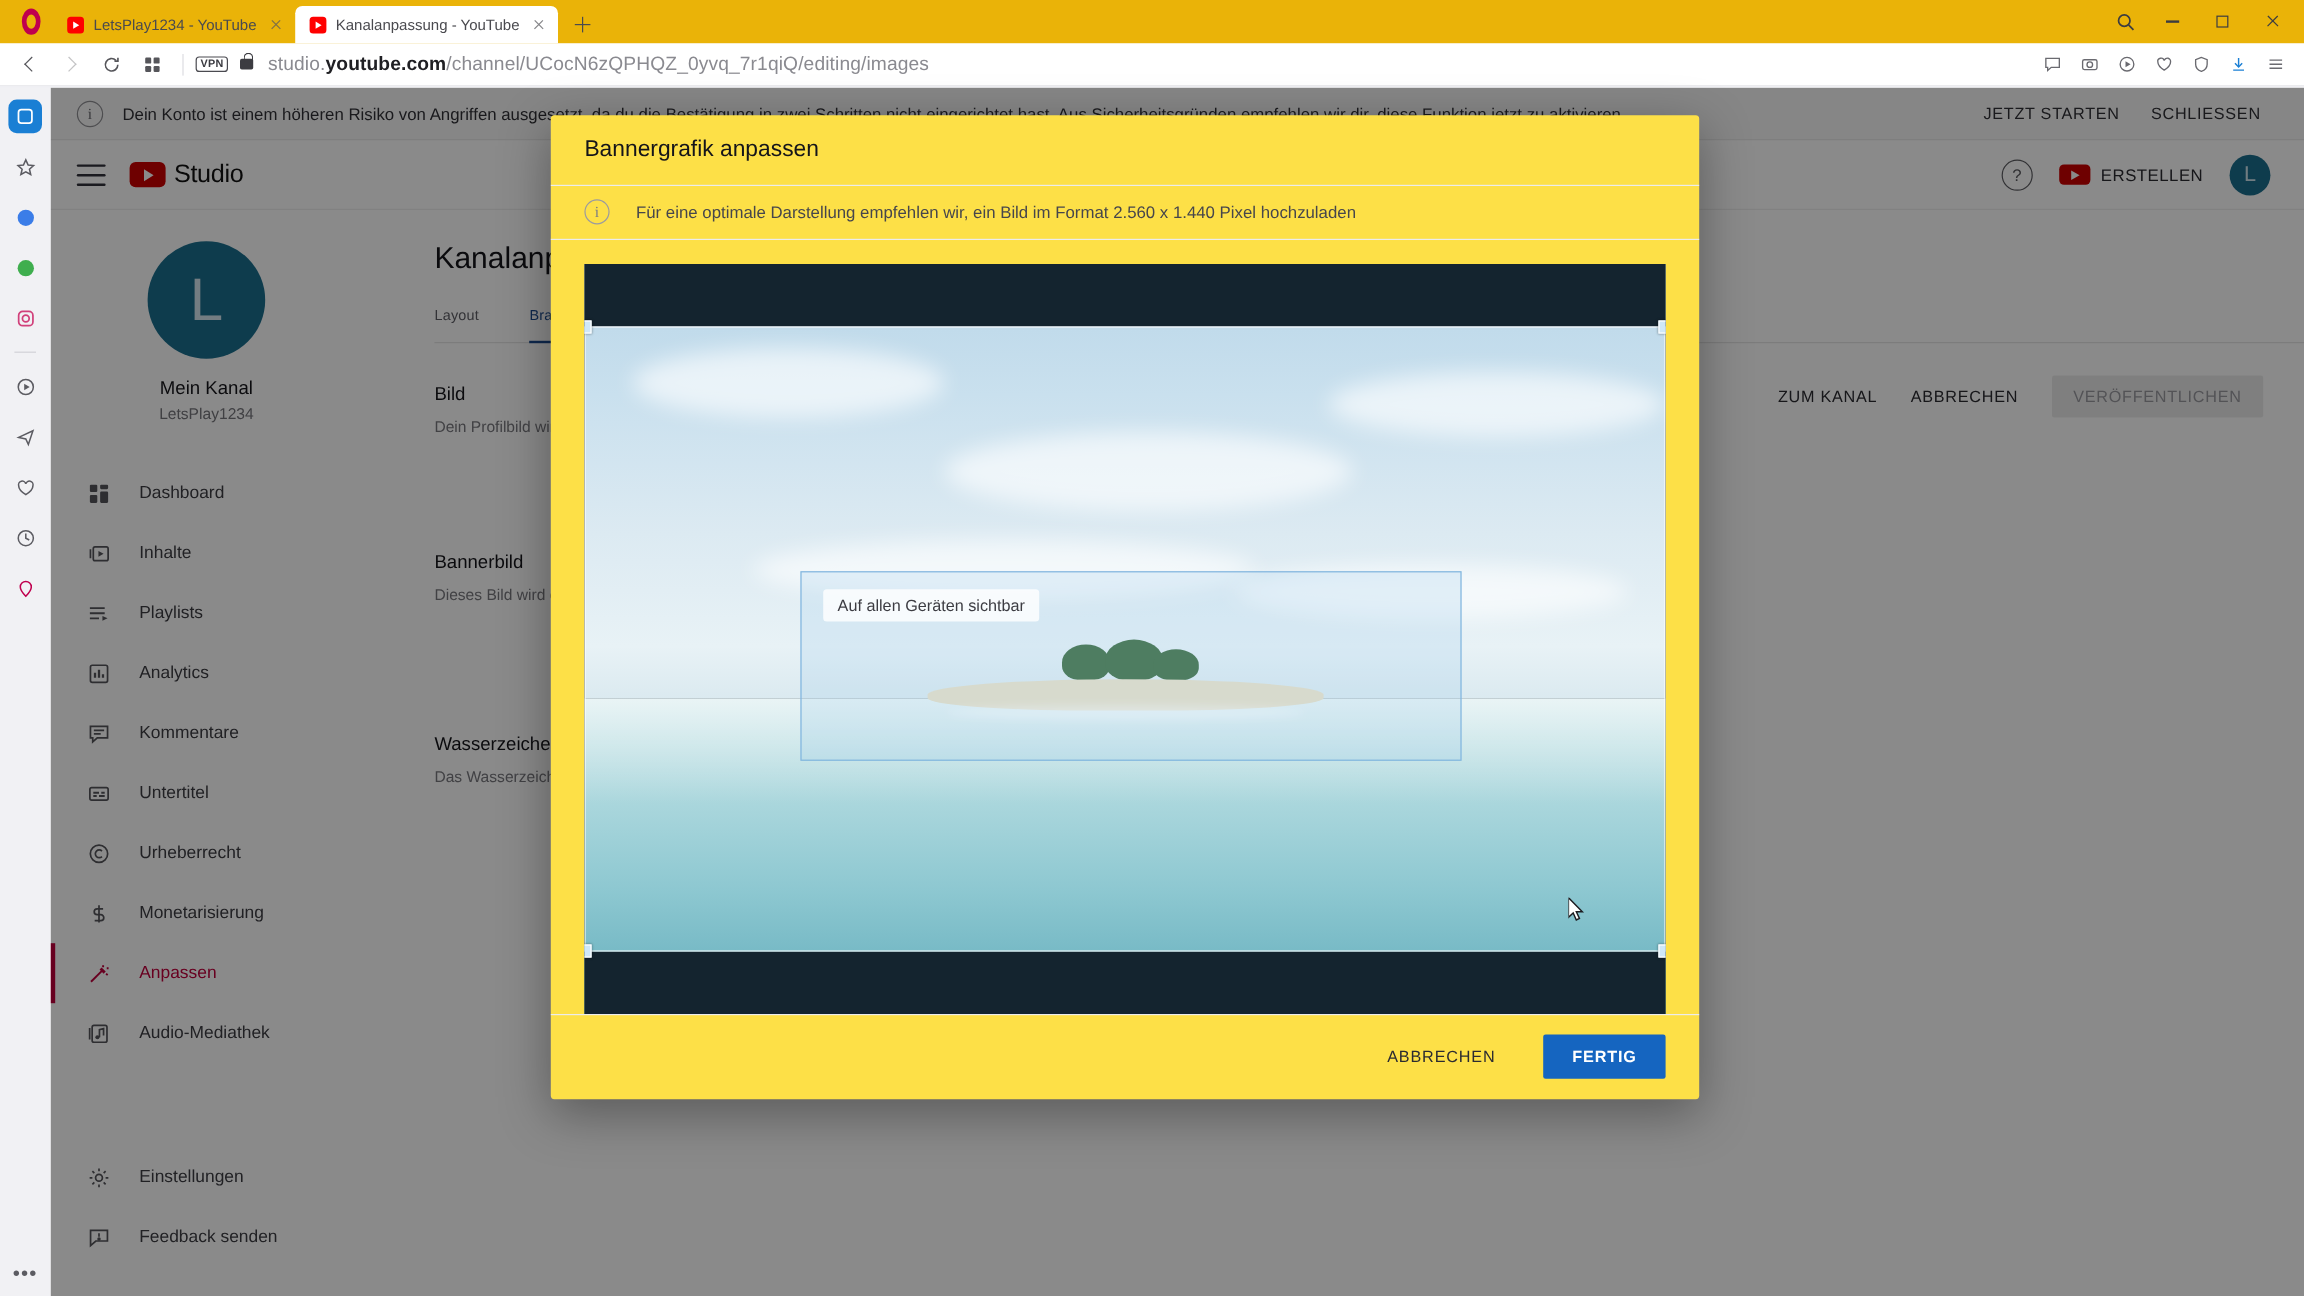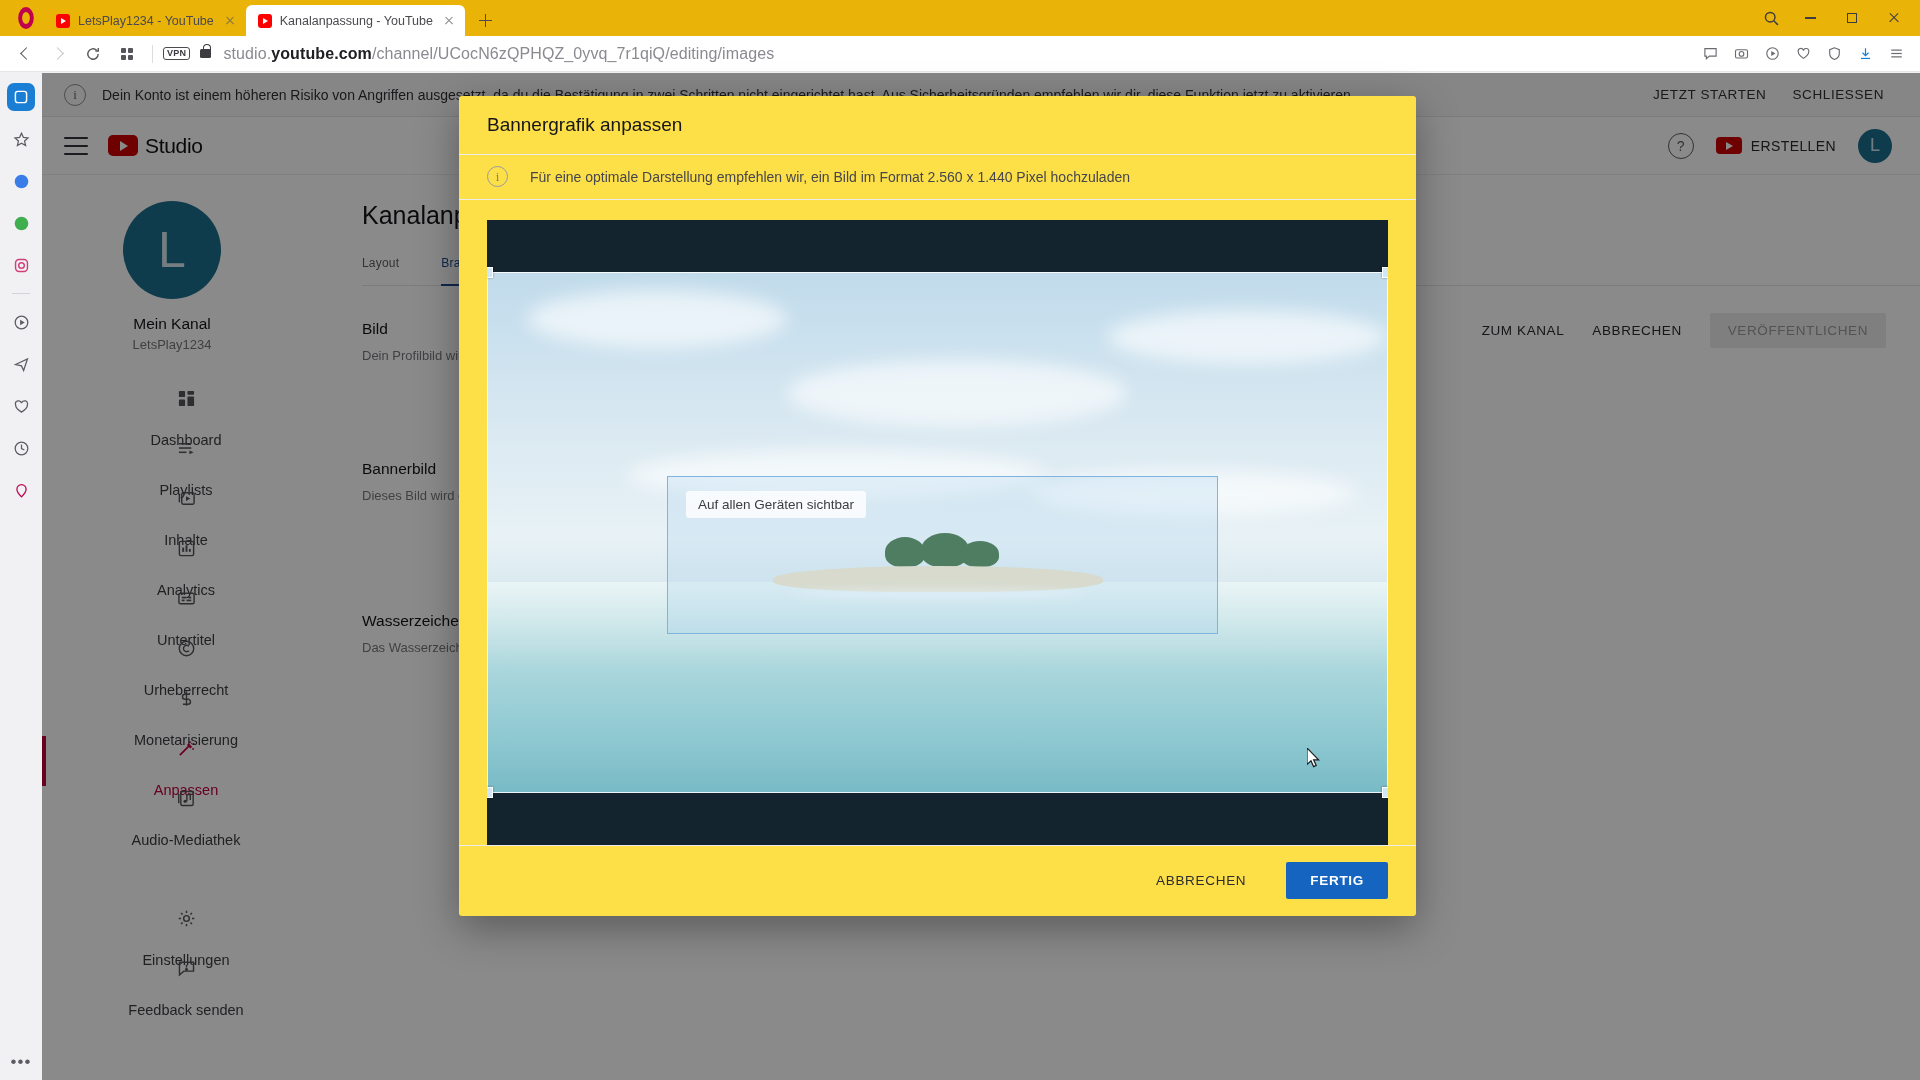--- a/index.html
+++ b/index.html
@@ -186,21 +186,21 @@
   .avatar-lg {
     width: 98px; height: 98px; border-radius: 50%; background: #1b6f8e;
     display: flex; align-items: center; justify-content: center;
     color: #d4e8f0; font-size: 50px; font-weight: 300;
   }
   .ch-name { font-size: 15.5px; color: #15151a; margin-top: 16px; }
   .ch-handle { font-size: 13px; color: #77777d; margin-top: 4px; }
   .nav-list { margin-top: 8px; }
   .nav-item {
     height: 50px; display: flex; align-items: center; gap: 22px;
-    padding-left: 28px; position: relative; color: #3d3d43; font-size: 14.5px; flex-direction: column;
+    padding-left: 28px; position: relative; color: #3d3d43; font-size: 14.5px;
   }
   .nav-item.active { color: #c0003c; }
   .nav-item.active::before {
     content: ""; position: absolute; left: 0; top: 0; bottom: 0; width: 3.5px; background: #c0003c;
   }
   .nav-ico { width: 24px; height: 24px; flex: 0 0 24px; display: flex; align-items: center; justify-content: center; }
   .nav-spacer { height: 70px; }
 
   .content { flex: 1 1 auto; padding: 26px 0 0 60px; overflow: hidden; }
   .page-title { font-size: 25px; color: #15151a; font-weight: 400; }
@@ -542,49 +542,59 @@
                 <rect x="2" y="2" width="6.5" height="6.5" rx="1"></rect>
                   <rect x="11" y="2" width="7" height="4" rx="1"></rect>
                 <rect x="11" y="8" width="7" height="10" rx="1"></rect>
                   <rect x="2" y="11" width="6.5" height="7" rx="1"></rect>
               </svg>
             </span>
             <span>Dashboard</span>
           </div>
           <div class="nav-item">
             <span class="nav-ico">
+              <svg width="19" height="19" viewBox="0 0 20 20" fill="none" stroke="#55555b" stroke-width="1.5">
+                <rect x="5" y="4" width="13" height="12" rx="1.5"></rect>
+                  <line x1="2.5" y1="6" x2="2.5" y2="14"></line>
+                <polygon points="9.5,7.5 14,10 9.5,12.5" fill="#55555b" stroke="none"></polygon>
+              </svg>
+            </span>
+            <span>Inhalte</span>
+          </div>
+          <div class="nav-item">
+            <span class="nav-ico">
               <svg width="19" height="19" viewBox="0 0 20 20" stroke="#55555b" stroke-width="1.6" fill="none">
                 <line x1="2" y1="5" x2="15" y2="5"></line>
                   <line x1="2" y1="9.5" x2="15" y2="9.5"></line>
                   <line x1="2" y1="14" x2="10" y2="14"></line>
                 <polygon points="13,12 17.5,14 13,16" fill="#55555b" stroke="none"></polygon>
               </svg>
             </span>
             <span>Playlists</span>
           </div>
           <div class="nav-item">
             <span class="nav-ico">
               <svg width="19" height="19" viewBox="0 0 20 20" fill="none" stroke="#55555b" stroke-width="1.5">
-                <rect x="5" y="4" width="13" height="12" rx="1.5"></rect>
-                  <line x1="2.5" y1="6" x2="2.5" y2="14"></line>
-                <polygon points="9.5,7.5 14,10 9.5,12.5" fill="#55555b" stroke="none"></polygon>
-              </svg>
-            </span>
-            <span>Inhalte</span>
-          </div>
-          <div class="nav-item">
-            <span class="nav-ico">
-              <svg width="19" height="19" viewBox="0 0 20 20" fill="none" stroke="#55555b" stroke-width="1.5">
                 <rect x="2.5" y="2.5" width="15" height="15" rx="1.6"></rect>
                 <line x1="6.5" y1="13.5" x2="6.5" y2="9" stroke-width="2"></line>
                 <line x1="10" y1="13.5" x2="10" y2="6.5" stroke-width="2"></line>
                 <line x1="13.5" y1="13.5" x2="13.5" y2="10.5" stroke-width="2"></line>
               </svg>
             </span>
             <span>Analytics</span>
+          </div>
+          <div class="nav-item">
+            <span class="nav-ico">
+              <svg width="19" height="19" viewBox="0 0 20 20" fill="none" stroke="#55555b" stroke-width="1.5">
+                <path d="M2.5 3.5h15v10h-9l-4 3.6v-3.6h-2z"></path>
+                <line x1="5.5" y1="7" x2="14.5" y2="7"></line>
+                  <line x1="5.5" y1="10" x2="11.5" y2="10"></line>
+              </svg>
+            </span>
+            <span>Kommentare</span>
           </div>
           <div class="nav-item">
             <span class="nav-ico">
               <svg width="19" height="19" viewBox="0 0 20 20" fill="none" stroke="#55555b" stroke-width="1.5">
                 <rect x="2" y="4.5" width="16" height="11" rx="1.6"></rect>
                 <line x1="5" y1="9" x2="10" y2="9" stroke-width="1.8"></line>
                   <line x1="12" y1="9" x2="15" y2="9" stroke-width="1.8"></line>
                 <line x1="5" y1="12" x2="8" y2="12" stroke-width="1.8"></line>
                   <line x1="10" y1="12" x2="15" y2="12" stroke-width="1.8"></line>
               </svg>

